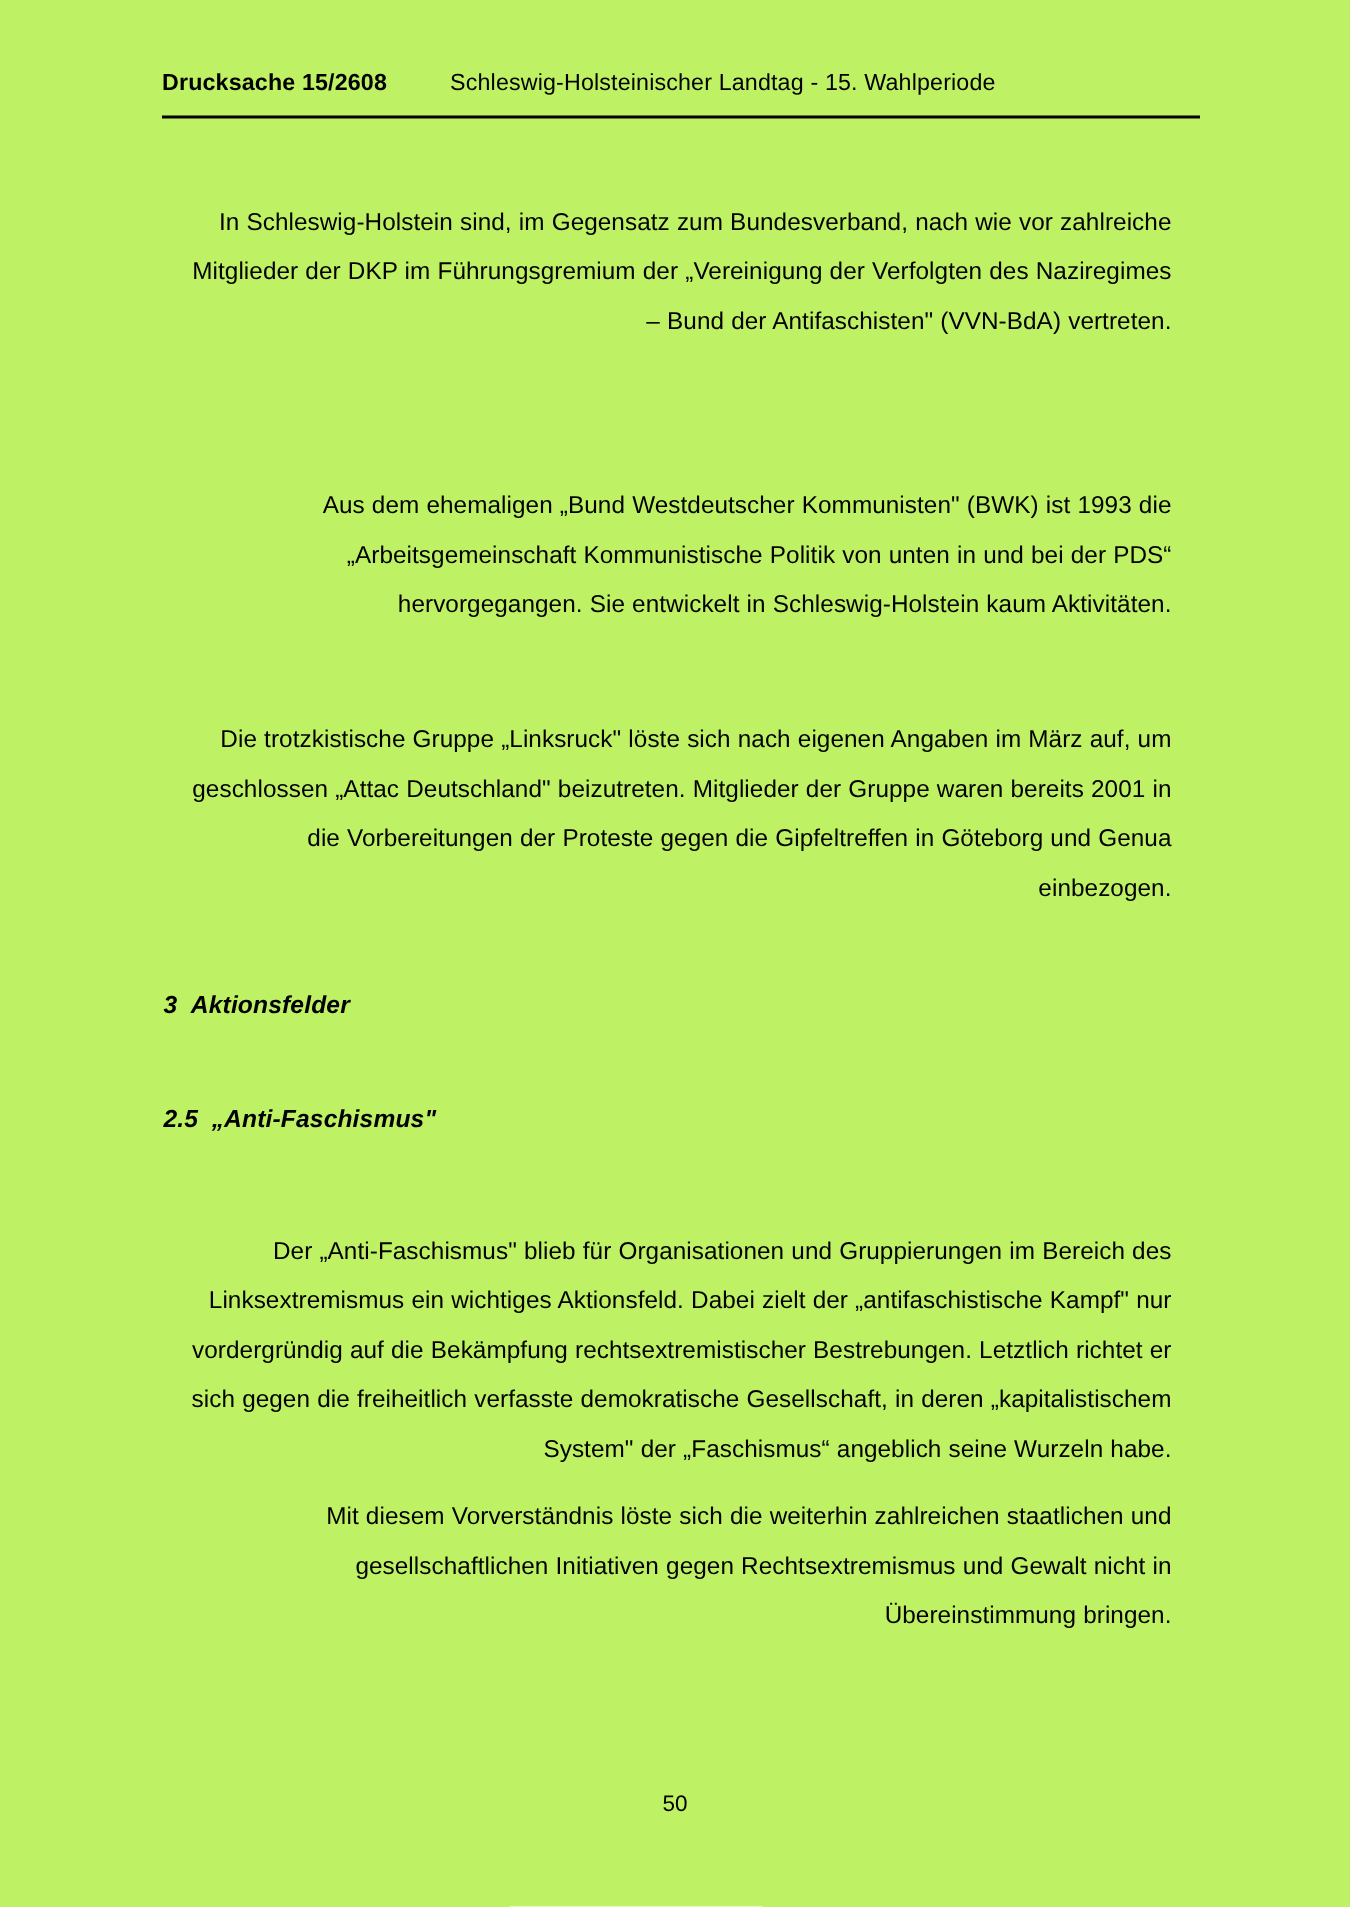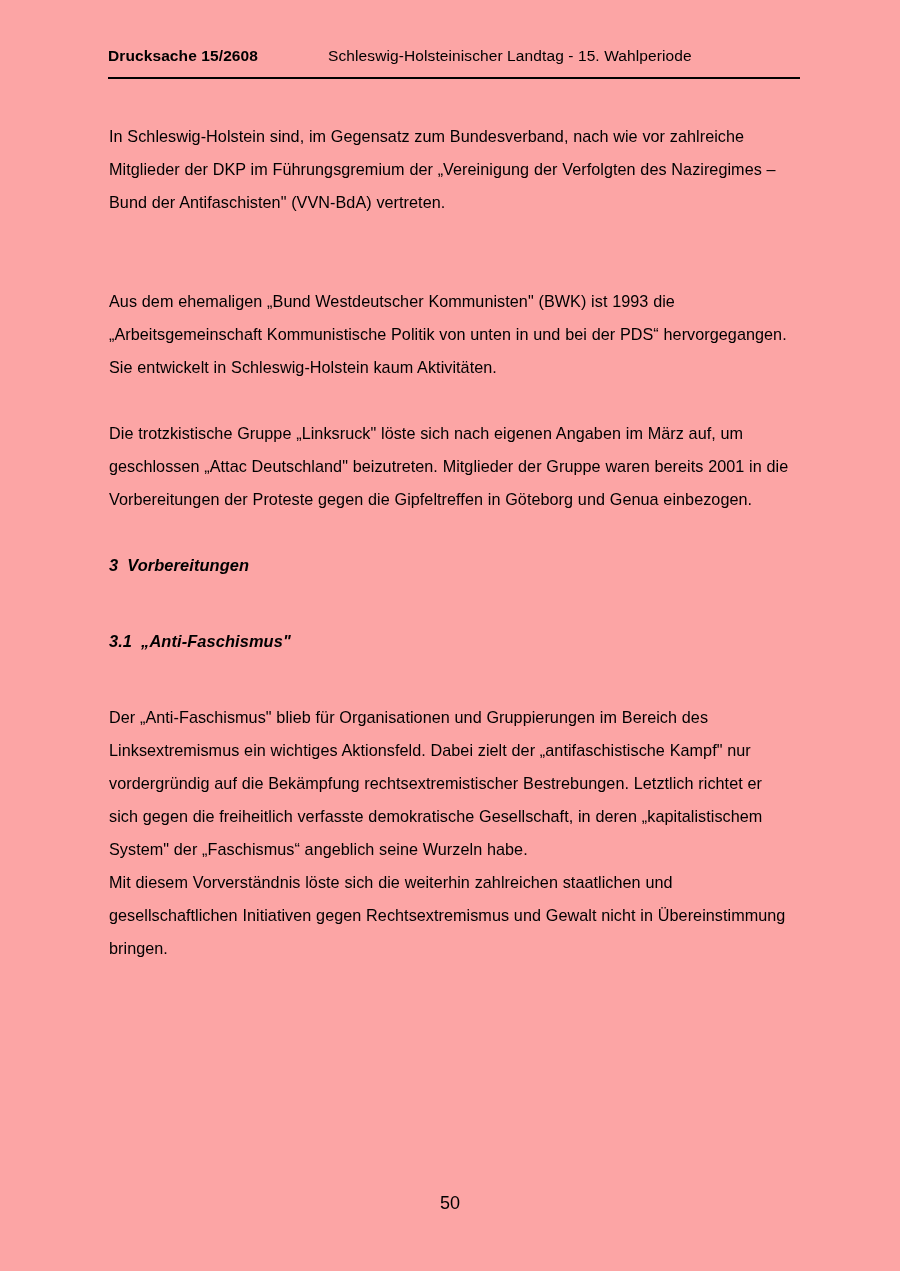--- a/index.html
+++ b/index.html
@@ -10,21 +10,21 @@
   }
   body {
     font-family: "Liberation Sans", "DejaVu Sans", sans-serif;
     color: #000000;
     -webkit-font-smoothing: antialiased;
   }
   .page {
     position: relative;
     width: 900px;
     height: 1271px;
-    background: #fca5a5;
+    background: #bef264;
     overflow: hidden;
     box-sizing: border-box;
   }
 
   
   .page-header {
     position: absolute;
     left: 108px;
     top: 46px;
     width: 692px;
@@ -35,42 +35,42 @@
     font-size: 15.5px;
     line-height: 20px;
     white-space: nowrap;
   }
   .header-drucksache {
     font-weight: bold;
     letter-spacing: 0.1px;
   }
   .header-landtag {
     font-weight: normal;
-    margin-left: 70px;
+    margin-left: 42px;
     letter-spacing: 0.1px;
   }
   .header-rule {
     margin-top: 11px;
     width: 692px;
     height: 2px;
     background: #000000;
   }
 
   
   .content {
     position: absolute;
     left: 109px;
     top: 120px;
     width: 684px;
   }
   p.para {
-    margin: 0;
+    margin: 12px;
     font-size: 16.2px;
     line-height: 33px;
-    text-align: left;
+    text-align: right;
     letter-spacing: 0.05px;
     word-spacing: 0.2px;
   }
   .gap-para   { height: 33px; }
   .gap-small  { height: 10px; }
 
   h2.heading, h3.heading {
     margin: 0;
     font-size: 16.4px;
     line-height: 33px;
@@ -82,21 +82,21 @@
 
   
   .page-footer {
     position: absolute;
     left: 0;
     top: 1193px;
     width: 900px;
     text-align: center;
   }
   .page-number {
-    font-size: 18px;
+    font-size: 15px;
     line-height: 20px;
   }
 </style>
 </head>
 <body>
 
 <div class="page">
 
   <div class="page-header">
     <div class="header-row">
@@ -113,27 +113,27 @@
 
     <div class="gap-para"></div>
 
     <p class="para">Aus dem ehemaligen „Bund Westdeutscher Kommunisten" (BWK) ist 1993 die „Arbeitsgemeinschaft Kommunistische Politik von unten in und bei der PDS“ hervorgegangen. Sie entwickelt in Schleswig-Holstein kaum Aktivitäten.</p>
     <div class="gap-para"></div>
 
     <p class="para">Die trotzkistische Gruppe „Linksruck" löste sich nach eigenen Angaben im März auf, um geschlossen „Attac Deutschland" beizutreten. Mitglieder der Gruppe waren bereits 2001 in die Vorbereitungen der Proteste gegen die Gipfeltreffen in Göteborg und Genua einbezogen.</p>
     <div class="gap-para"></div>
 
     <h2 class="heading">
-      <span class="num">3</span><span>Vorbereitungen</span>
+      <span class="num">3</span><span>Aktionsfelder</span>
     </h2>
     <div class="gap-para"></div>
     <div class="gap-small"></div>
 
     <h3 class="heading">
-      <span class="num">3.1</span><span>„Anti-Faschismus"</span>
+      <span class="num">2.5</span><span>„Anti-Faschismus"</span>
     </h3>
     <div class="gap-para"></div>
     <div class="gap-small"></div>
 
     <p class="para">Der „Anti-Faschismus" blieb für Organisationen und Gruppierungen im Bereich des Linksextremismus ein wichtiges Aktionsfeld. Dabei zielt der „antifaschistische Kampf" nur vordergründig auf die Bekämpfung rechtsextremistischer Bestrebungen. Letztlich richtet er sich gegen die freiheitlich verfasste demokratische Gesellschaft, in deren „kapitalistischem System" der „Faschismus“ angeblich seine Wurzeln habe.</p>
     <p class="para">Mit diesem Vorverständnis löste sich die weiterhin zahlreichen staatlichen und gesellschaftlichen Initiativen gegen Rechtsextremismus und Gewalt nicht in Übereinstimmung bringen.</p>
 
   </div>
 
   <div class="page-footer">

